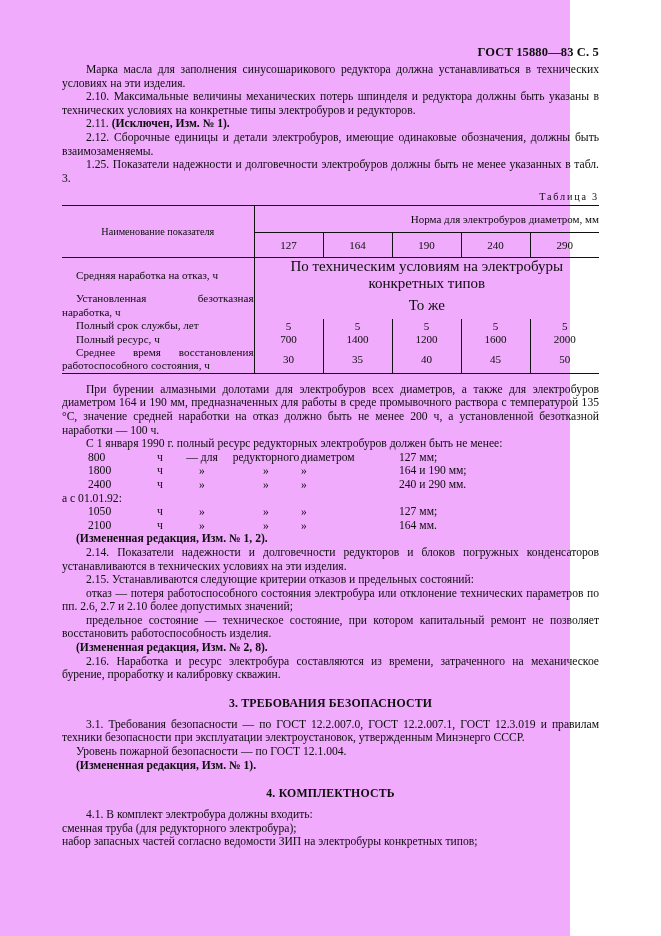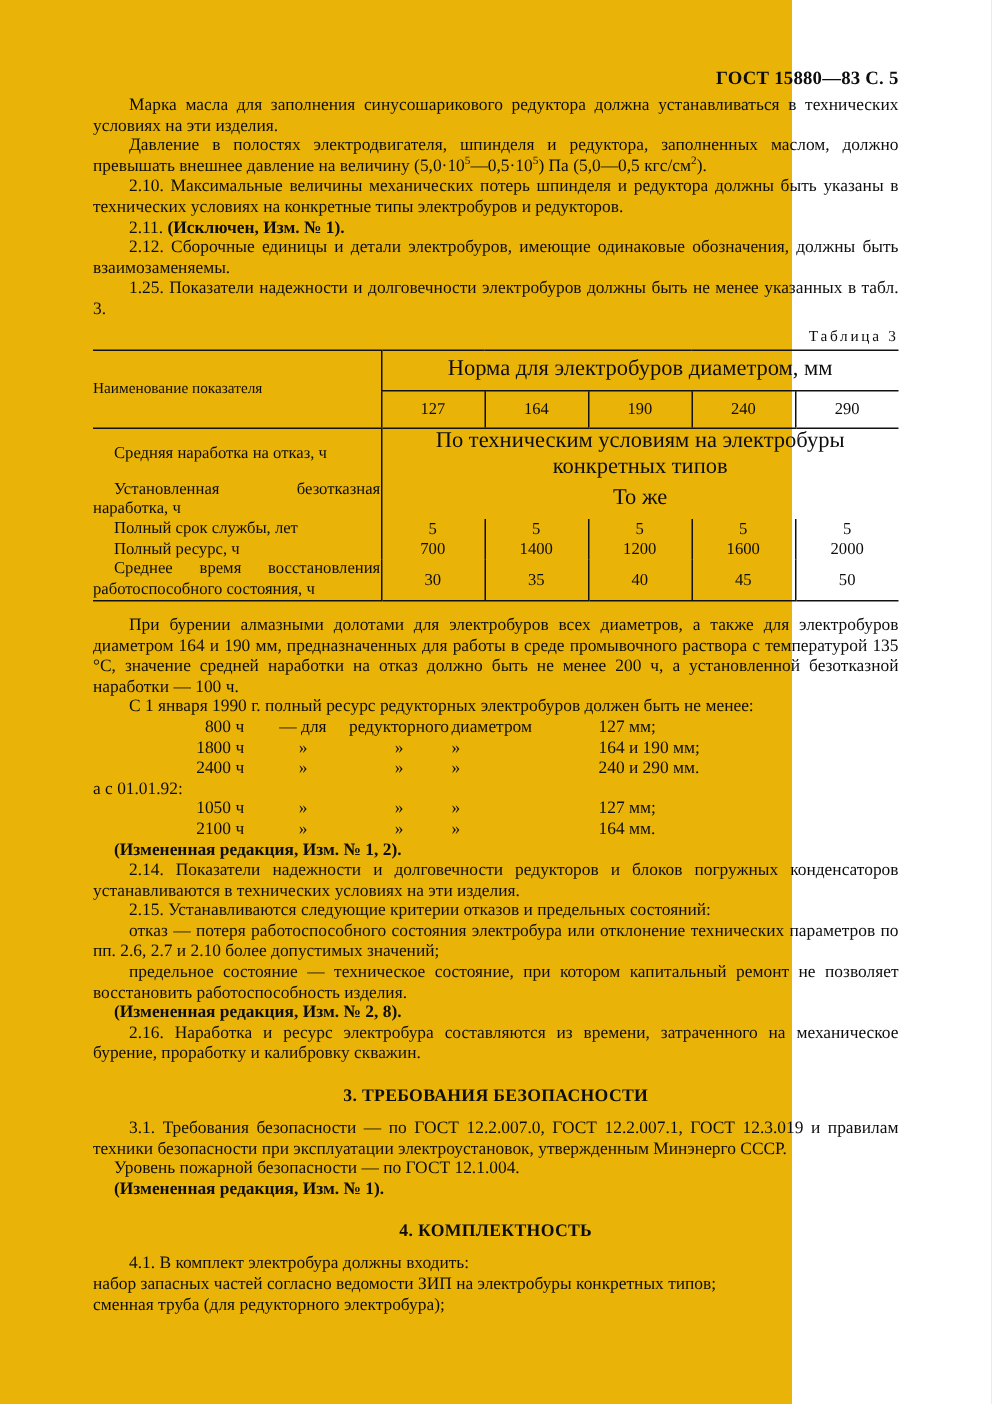--- a/index.html
+++ b/index.html
@@ -11,23 +11,23 @@
     width: 661px;
     height: 936px;
     font-family: "Liberation Serif", "DejaVu Serif", serif;
     color: #0d0d0d;
     position: relative;
     overflow: hidden;
   }
   .page {
     position: absolute;
     left: 0; top: 0;
-    width: 528px;
+    width: 570px;
     height: 936px;
-    background: #eab308;
+    background: #f0abfc;
   }
   .content {
     position: absolute;
     left: 62px;
     top: 44px;
     width: 537px;
   }
 
   
   .doc-header {
@@ -76,27 +76,27 @@
     font-weight: normal;
   }
   .t-outer-top { border-top: 1.6px solid #111; }
   .t-outer-bot { border-bottom: 1.6px solid #111; }
   .v-split { border-left: 1.4px solid #111; }
   .v-thin  { border-left: 0.9px solid #111; }
   .h-thin  { border-bottom: 0.9px solid #111; }
   .h-thick { border-bottom: 1.6px solid #111; }
 
   th.name-col {
-    text-align: left;
+    text-align: center;
     font-size: 10.2px;
     padding: 0 6px;
   }
   th.span-head {
-    text-align: center;
-    font-size: 15px;
+    text-align: right;
+    font-size: 11px;
     height: 26px;
   }
   th.dia {
     text-align: center;
     font-size: 11px;
     height: 24px;
   }
   td.rowlabel {
     font-size: 11.1px;
     line-height: 13.4px;
@@ -117,21 +117,21 @@
   
   .ditto-list {
     margin: 0;
     font-size: 11.6px;
     line-height: 13.6px;
   }
   .ditto-row {
     display: flex;
     white-space: pre;
   }
-  .d-hours { width: 66px; text-align: right; }
+  .d-hours { width: 66px; }
   .d-unit  { width: 16px; text-align: left; padding-left: 3px;}
   .d-c1 { width: 58px; text-align: center; }
   .d-c2 { width: 70px; text-align: center; }
   .d-c3 { width: 86px; text-align: left; }
   .d-tail { padding-left: 12px; }
   .ditto-first { padding-left: 26px; }
   .plain-line {
     font-size: 11.6px;
     line-height: 13.6px;
   }
@@ -149,21 +149,20 @@
 </head>
 <body>
 
 <div class="page">
   <div class="content">
 
     <div class="doc-header">ГОСТ 15880—83 С. 5</div>
 
     <p class="para">Марка масла для заполнения синусошарикового редуктора должна устанавливаться в технических условиях на эти изделия.</p>
 
-    <p class="para"><span>Давление в полостях электродвигателя, шпинделя и редуктора, заполненных маслом, должно превышать внешнее давление на величину (5,0·10</span><sup>5</sup><span>—0,5·10</span><sup>5</sup><span>) Па (5,0—0,5 кгс/см</span><sup>2</sup><span>).</span></p>
 
     <p class="para">2.10. Максимальные величины механических потерь шпинделя и редуктора должны быть указаны в технических условиях на конкретные типы электробуров и редукторов.</p>
 
     <p class="para"><span>2.11. </span><span class="b">(Исключен, Изм. № 1).</span></p>
 
     <p class="para">2.12. Сборочные единицы и детали электробуров, имеющие одинаковые обозначения, должны быть взаимозаменяемы.</p>
 
     <p class="para">1.25. Показатели надежности и долговечности электробуров должны быть не менее указанных в табл. 3.</p>
 
     <div class="table-caption">Таблица 3</div>
@@ -264,18 +263,18 @@
     <p class="para">3.1. Требования безопасности — по ГОСТ 12.2.007.0, ГОСТ 12.2.007.1, ГОСТ 12.3.019 и правилам техники безопасности при эксплуатации электроустановок, утвержденным Минэнерго СССР.</p>
 
     <p class="para small-ind">Уровень пожарной безопасности — по ГОСТ 12.1.004.</p>
 
     <p class="para small-ind b">(Измененная редакция, Изм. № 1).</p>
 
     <h2 class="section">4. КОМПЛЕКТНОСТЬ</h2>
 
     <p class="para">4.1. В комплект электробура должны входить:</p>
 
+    <p class="para noind">сменная труба (для редукторного электробура);</p>
+
     <p class="para noind">набор запасных частей согласно ведомости ЗИП на электробуры конкретных типов;</p>
-
-    <p class="para noind">сменная труба (для редукторного электробура);</p>
 
   </div>
 </div>
 
 </body></html>

